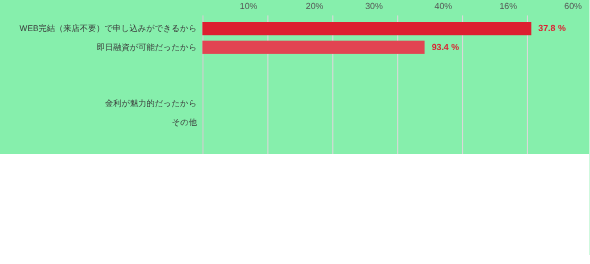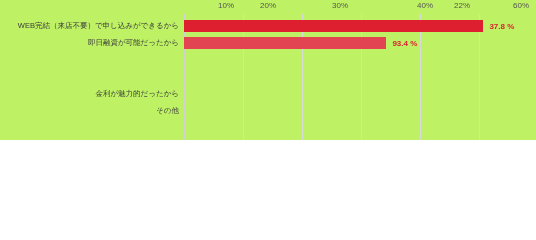--- a/index.html
+++ b/index.html
@@ -7,21 +7,21 @@
     padding: 0;
     background: #ffffff;
   }
   body {
     font-family: "Liberation Sans", sans-serif;
   }
   #chart-root {
     position: relative;
     width: 536px;
     height: 140px;
-    background: #bef264;
+    background: #86efac;
     overflow: hidden;
   }
   
   .plot-area {
     position: absolute;
     left: 184px;
     top: 14px;
     width: 371px;       
     height: 126px;
   }
@@ -90,24 +90,24 @@
     white-space: nowrap;
   }
 </style>
 </head>
 <body>
 
 <div id="chart-root">
 
   <div>
     <div class="tick-label" style="left:226px;">10%</div>
-    <div class="tick-label" style="left:268px;text-align:right;">20%</div>
+    <div class="tick-label" style="left:286px;text-align:right;">20%</div>
     <div class="tick-label" style="left:340px;">30%</div>
-    <div class="tick-label" style="left:425px;">40%</div>
-    <div class="tick-label" style="left:462px;">22%</div>
+    <div class="tick-label" style="left:403px;">40%</div>
+    <div class="tick-label" style="left:462px;">16%</div>
     <div class="tick-label" style="left:521px;">60%</div>
   </div>
 
   <div class="plot-area">
 
     <div>
       <div class="gridline axis-zero" style="left:0px;"></div>
       <div class="gridline" style="left:59px;"></div>
       <div class="gridline" style="left:118px;"></div>
       <div class="gridline" style="left:177px;"></div>

